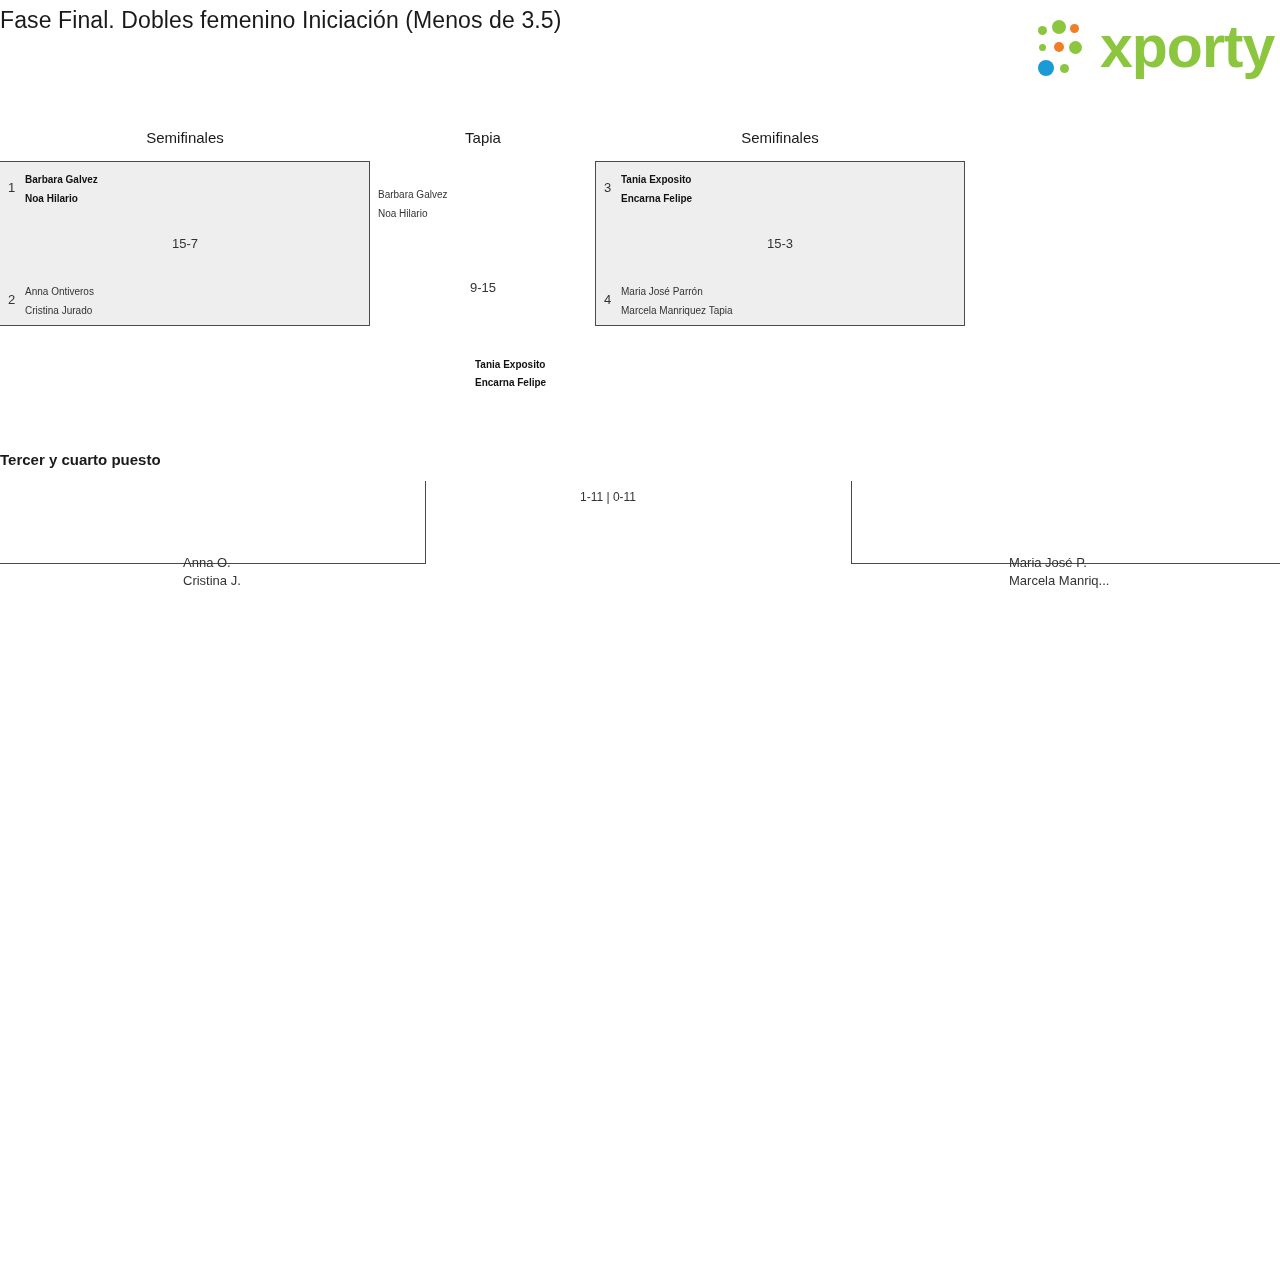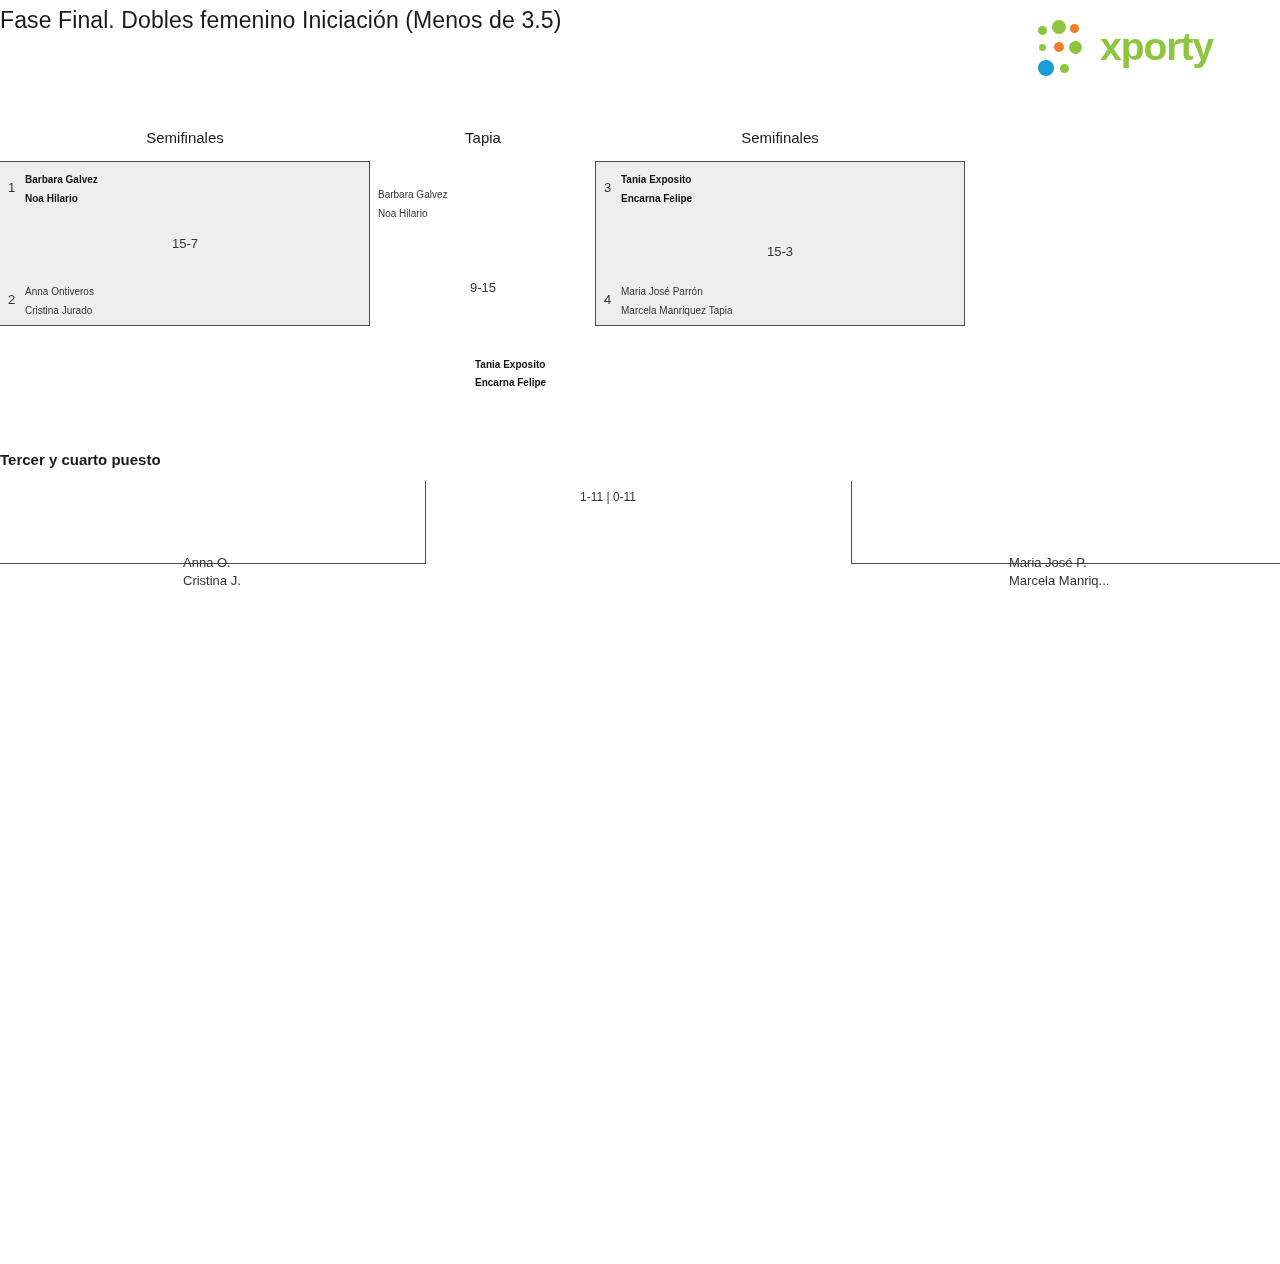--- a/index.html
+++ b/index.html
@@ -53,21 +53,21 @@
     height: 58px;
   }
   .dot {
     position: absolute;
     border-radius: 50%;
   }
   .logo-text {
     position: absolute;
     left: 66px;
     top: 2px;
-    font-size: 39px;
+    font-size: 59px;
     font-weight: 700;
     color: #8cc63e;
     letter-spacing: -1px;
     line-height: 62px;
   }
 
   
   .bracket {
     position: absolute;
     top: 0;
@@ -191,21 +191,21 @@
 
   <div class="team" style="left:475px; top:355px;">Tania Exposito</div>
   <div class="team" style="left:475px; top:373px;">Encarna Felipe</div>
 
   <div class="match-box" style="left:595px; top:161px; width:370px; height:165px;"></div>
 
   <div class="seed" style="left:604px; top:180px;">3</div>
   <div class="team" style="left:621px; top:170px;">Tania Exposito</div>
   <div class="team" style="left:621px; top:189px;">Encarna Felipe</div>
 
-  <div class="score" style="left:720px; top:244px; width:120px;">15-3</div>
+  <div class="score" style="left:720px; top:236px; width:120px;">15-3</div>
 
   <div class="seed" style="left:604px; top:292px;">4</div>
   <div class="team plain" style="left:621px; top:282px;">Maria José Parrón</div>
   <div class="team plain" style="left:621px; top:301px;">Marcela Manriquez Tapia</div>
 </div>
 
 <div>
   <div class="section-title" style="left:0px; top:451px;">Tercer y cuarto puesto</div>
 
   <div class="tp-box" style="left:-1px; top:481px; width:427px; height:83px; border-left:none; border-top:none;"></div>

